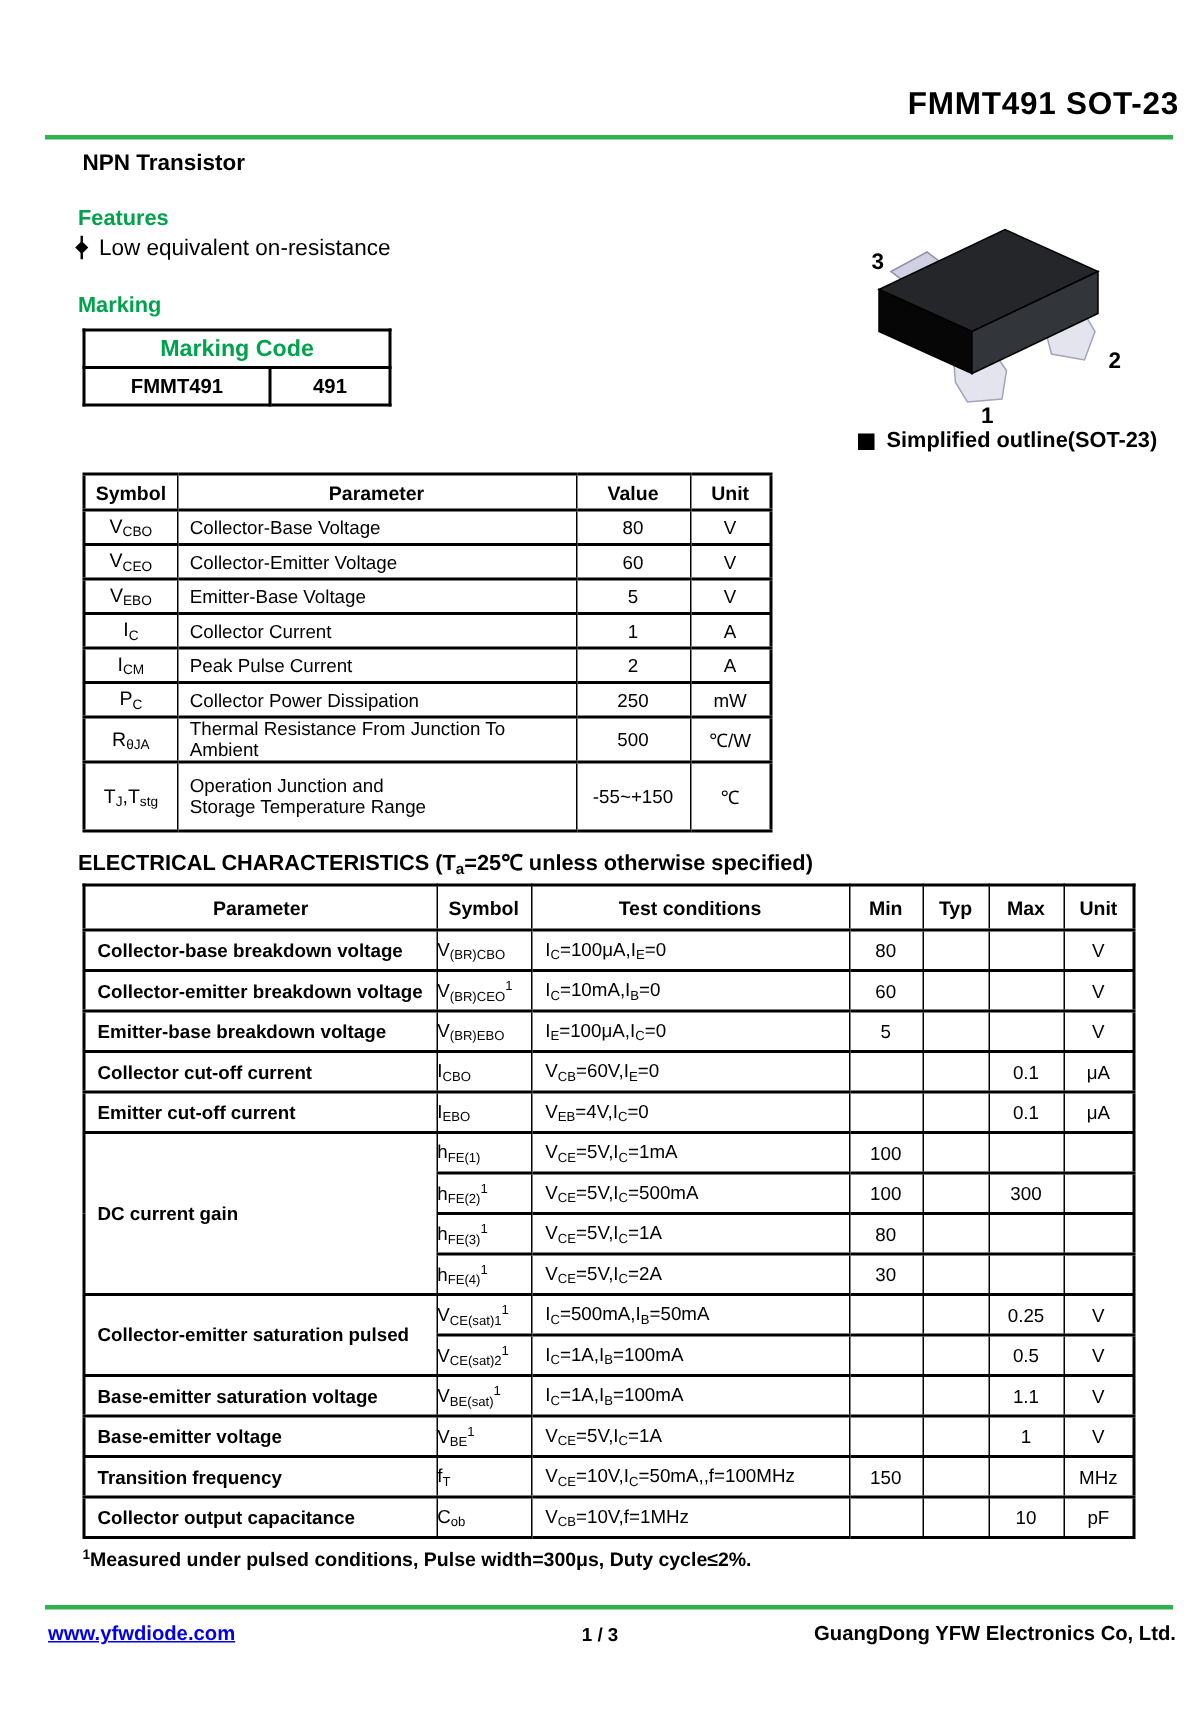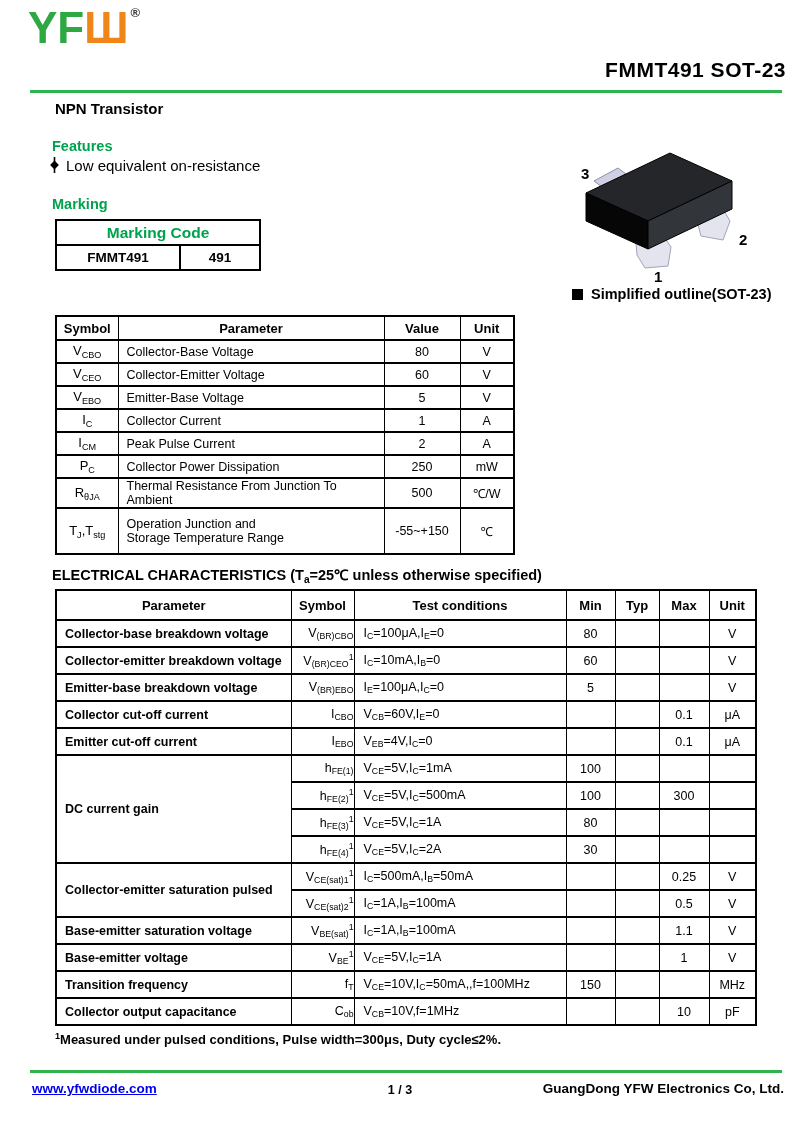--- a/index.html
+++ b/index.html
@@ -40,21 +40,21 @@
   .mr-table .par { padding-left:8px; }
   .mr-table .val, .mr-table .unit { text-align:center; }
   .mr-table .tall td { height:46px; }
 
   
   .ec-table { width:700px; font-size:12.5px; border:2px solid #000; }
   .ec-table th { border:1px solid #000; border-bottom:2px solid #000; height:30px; font-size:13px; text-align:center; }
   .ec-table td { border:1px solid #000; border-top:2px solid #000; border-bottom:2px solid #000; height:27px; vertical-align:middle; }
   .ec-table tr.thin td { border-top:1px solid #000; }
   .ec-table .par { font-weight:bold; padding-left:8px; }
-  .ec-table .sym { text-align:right; }
+  .ec-table .sym { text-align:left; }
   .ec-table .cond { padding-left:9px; }
   .ec-table .num { text-align:center; }
 
   sub { font-size:0.7em; vertical-align:-0.28em; letter-spacing:0; }
   sup { font-size:0.7em; vertical-align:0.55em; }
 
   .footnote { font-weight:bold; font-size:13px; }
 
   .footer-web { font-weight:bold; font-size:13.5px; color:var(--link-blue,#0000ee); text-decoration:underline; }
   .footer-page { font-weight:bold; font-size:12.5px; text-align:center; }
@@ -62,21 +62,20 @@
 
   .caption { font-weight:bold; font-size:14.5px; display:flex; align-items:center; gap:8px; }
   .sq { width:11px; height:11px; background:#000; display:inline-block; }
 </style>
 </head>
 <body>
 
 <div class="page">
 
   <div class="abs" style="left:28px; top:6px;">
-    <div class="logo-en"><span class="lg-green">YF</span><span class="lg-orange">Ш</span><span class="lg-reg">®</span></div>
   </div>
 
   <div class="abs part-title" style="right:14px; top:58px;">FMMT491 SOT-23</div>
 
   <div class="abs rule" style="left:30px; top:90px; width:752px;"></div>
 
   <div class="abs subtitle" style="left:55px; top:100px;">NPN Transistor</div>
 
   <div class="abs green-h" style="left:52px; top:138px;">Features</div>
   <div class="abs feature-item" style="left:50px; top:157px;">

